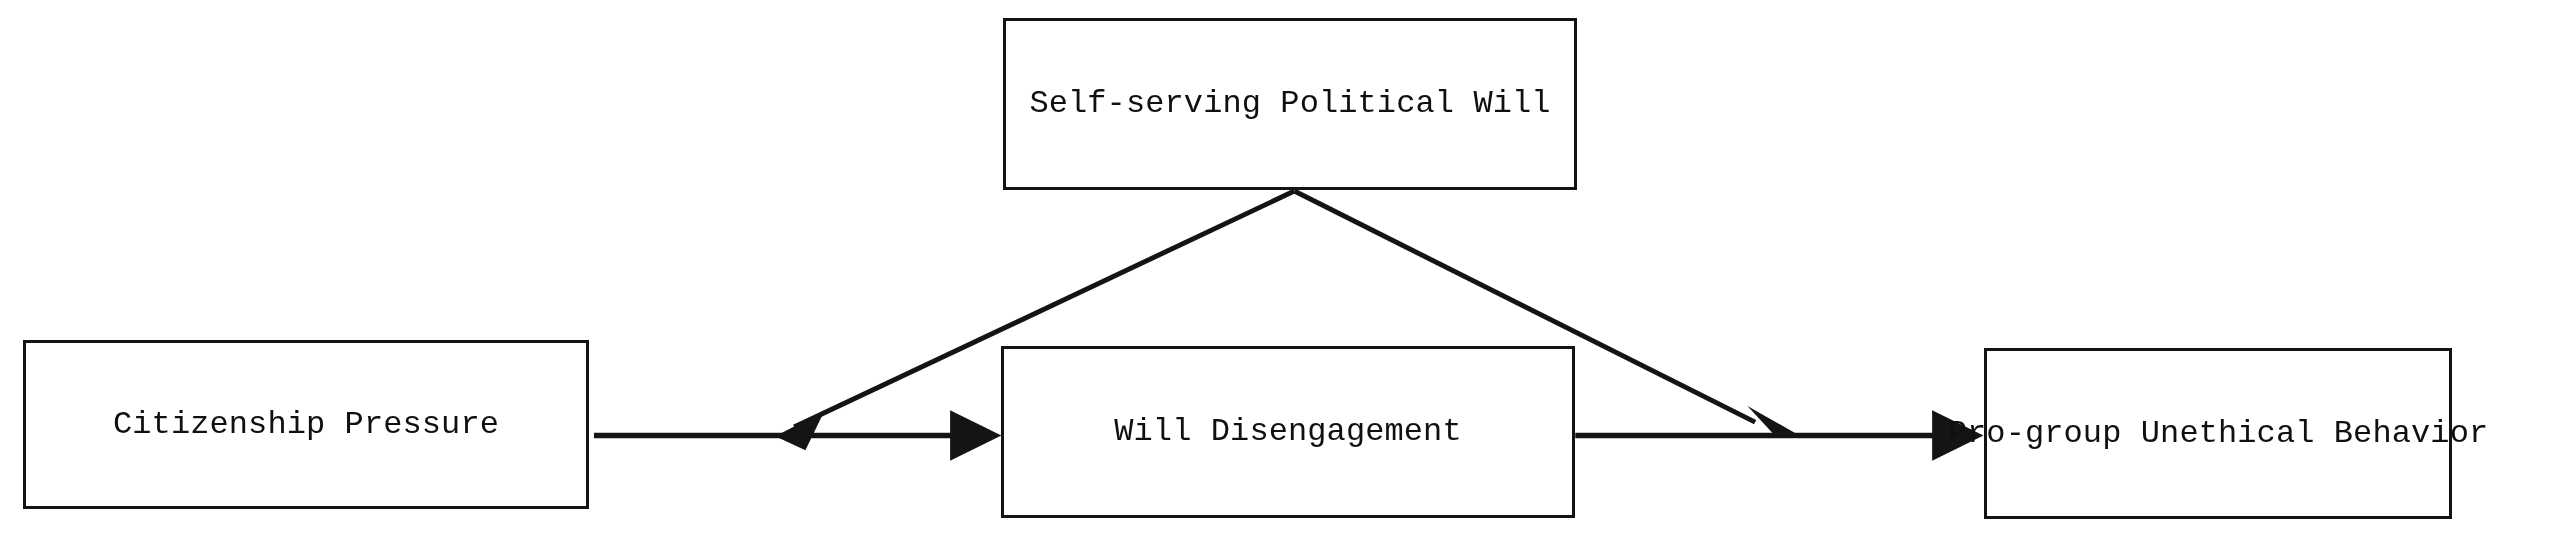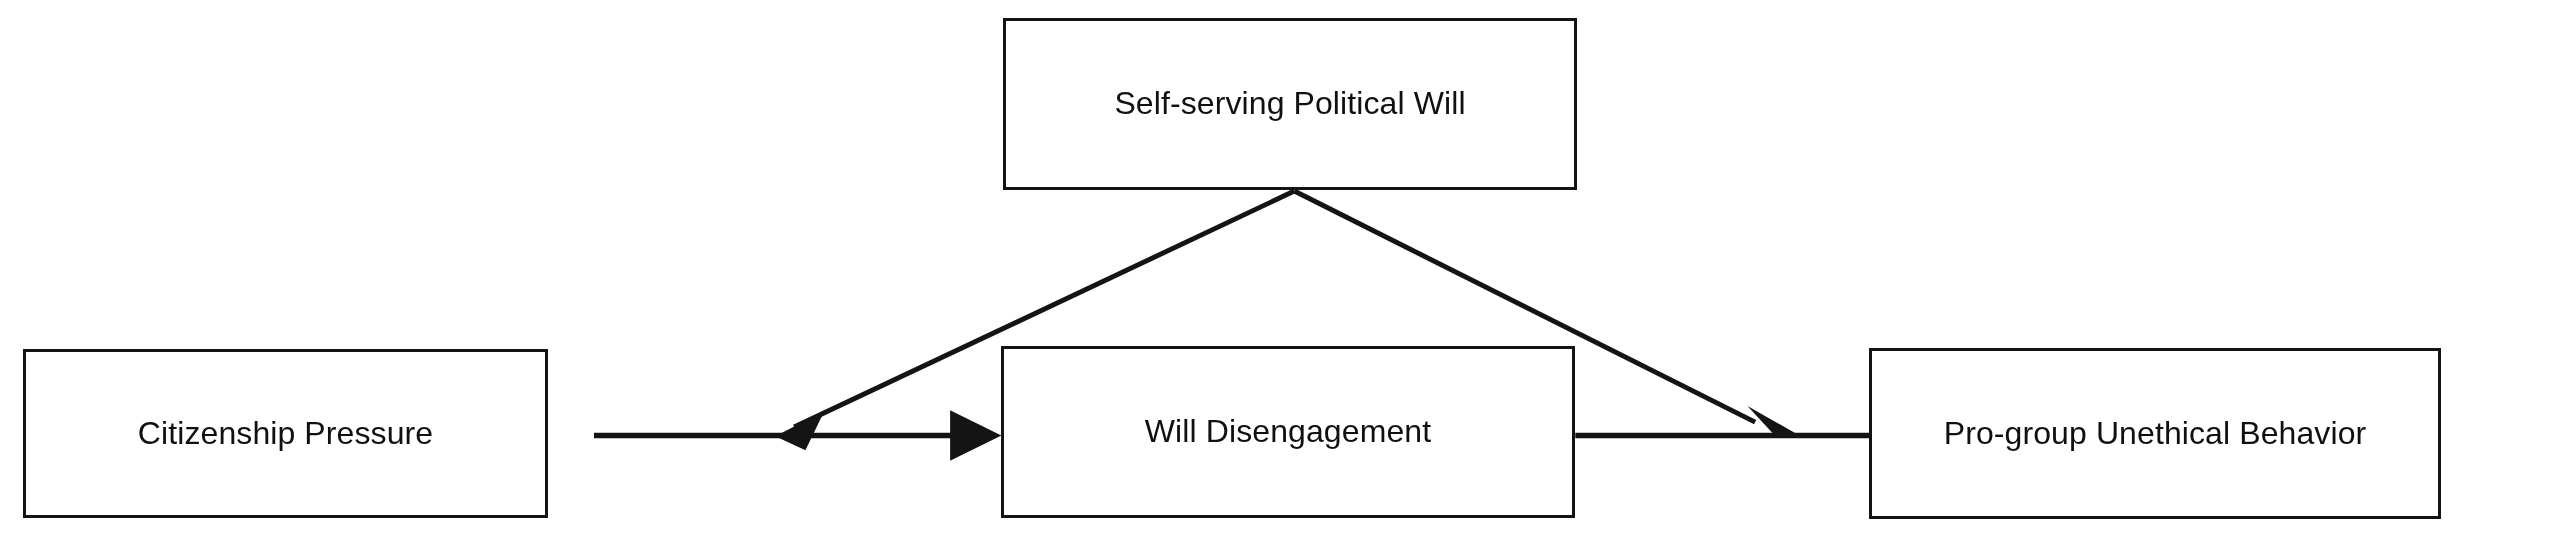--- a/index.html
+++ b/index.html
@@ -28,34 +28,34 @@
   .node-box {
     position: absolute;
     box-sizing: border-box;
     border: 3.5px solid #141414;
     background: #ffffff;
     display: flex;
     align-items: center;
     justify-content: center;
   }
   .node-label {
-    font-family: Liberation Sans, sans-serif;
+    font-family: Liberation Mono, monospace;
     font-size: 32px;
     font-weight: 400;
     color: #101010;
     line-height: 1.1;
     letter-spacing: 0.1px;
     white-space: nowrap;
     text-align: center;
   }
   
-  #box-citizenship-pressure { left: 23px;   top: 349px; width: 525px; height: 169px; }
+  #box-citizenship-pressure { left: 23px;   top: 340px; width: 566px; height: 169px; }
   #box-self-serving-political-will { left: 1003px; top: 17.6px;  width: 574px; height: 172px; }
   #box-moral-disengagement { left: 1001px; top: 346px; width: 574px; height: 172px; }
-  #box-pro-group-unethical-behavior { left: 1869px; top: 348px; width: 572px; height: 171px; }
+  #box-pro-group-unethical-behavior { left: 1984px; top: 348px; width: 468px; height: 171px; }
 </style>
 </head>
 <body>
 
 <div id="canvas">
 
   <svg id="diagram-svg" viewBox="0 0 3666 773" xmlns="http://www.w3.org/2000/svg">
 
     <g>
       <line x1="845" y1="620" x2="1380" y2="620" stroke="#141414" stroke-width="8"></line>

